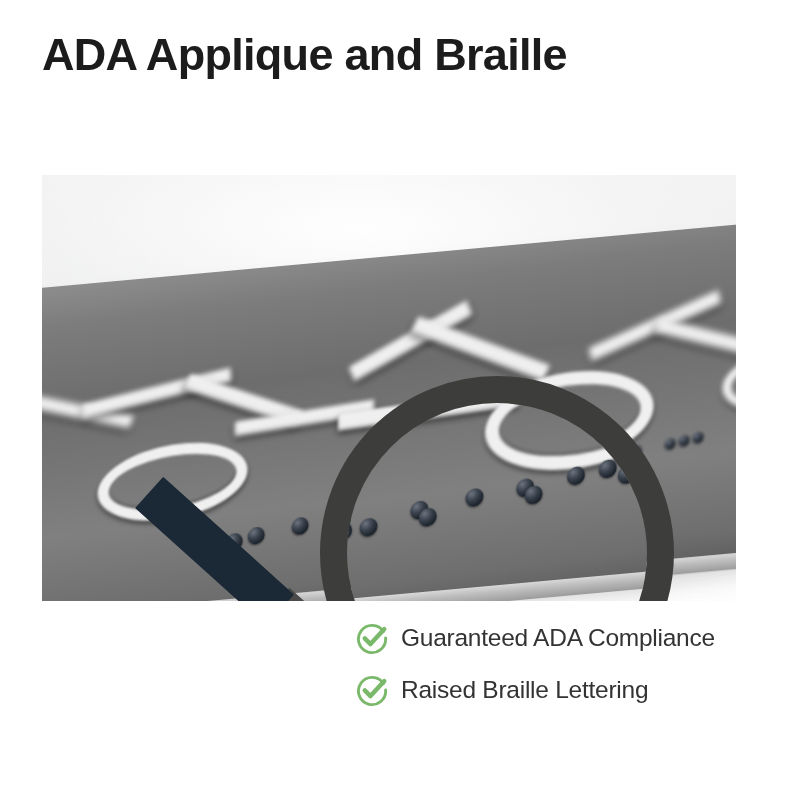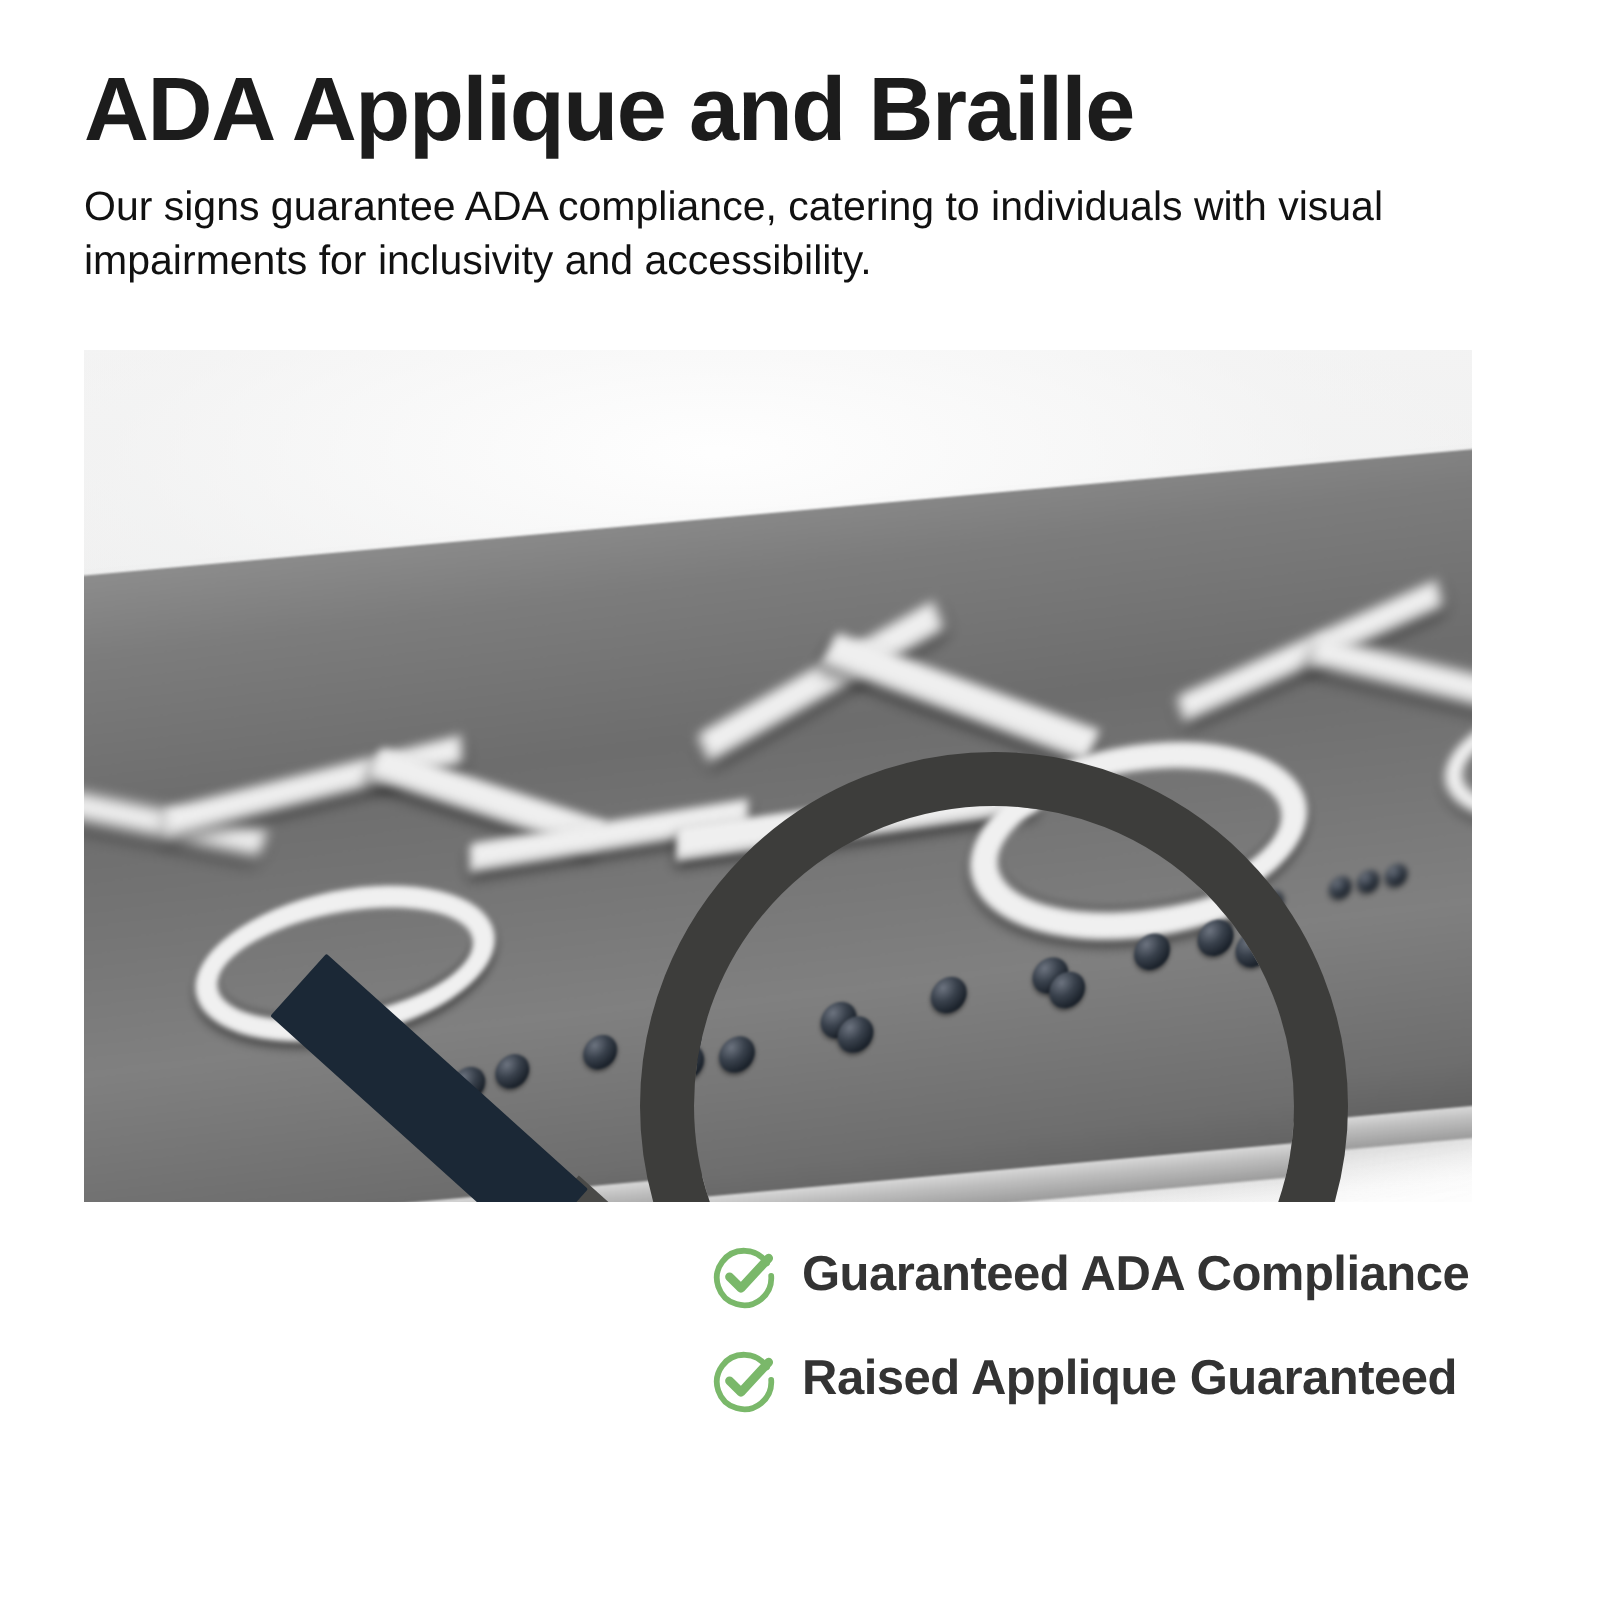--- a/index.html
+++ b/index.html
@@ -263,34 +263,33 @@
     flex: 0 0 auto;
     width: 34px;
     height: 34px;
     margin-right: 12px;
     display: block;
   }
   .feature-label {
     font-family: "Liberation Sans", sans-serif;
     font-size: 24.5px;
     line-height: 28px;
-    font-weight: 700;
+    font-weight: 400;
     letter-spacing: -0.25px;
     color: #333333;
     white-space: nowrap;
   }
 </style>
 </head>
 <body>
 
 <div class="page">
 
   <div class="header">
     <h1 class="page-title">ADA Applique and Braille</h1>
-    <p class="page-subtitle">Our signs guarantee ADA compliance, catering to individuals with visual impairments for inclusivity and accessibility.</p>
   </div>
 
   <div class="photo">
     <div class="backdrop"></div>
     <div class="backdrop-haze"></div>
 
     <div class="plate2"></div>
 
     <div class="plate-wrap">
       <div class="plate-shadow"></div>
@@ -385,18 +384,18 @@
         <path d="M11.5 20.5 L18.2 27.2 L34.5 9.5" fill="none" stroke="#7ab86a" stroke-width="5.2" stroke-linecap="round" stroke-linejoin="round"></path>
       </svg>
       <span class="feature-label">Guaranteed ADA Compliance</span>
     </li>
 
     <li class="feature">
       <svg class="feature-icon" viewBox="0 0 40 40">
         <path d="M33.5 12.5 A16 16 0 1 0 36 20" fill="none" stroke="#7ab86a" stroke-width="3.4" stroke-linecap="round"></path>
         <path d="M11.5 20.5 L18.2 27.2 L34.5 9.5" fill="none" stroke="#7ab86a" stroke-width="5.2" stroke-linecap="round" stroke-linejoin="round"></path>
       </svg>
-      <span class="feature-label">Raised Applique Guaranteed</span>
+      <span class="feature-label">Raised Braille Lettering</span>
     </li>
 
   </ul>
 
 </div>
 
 </body></html>

